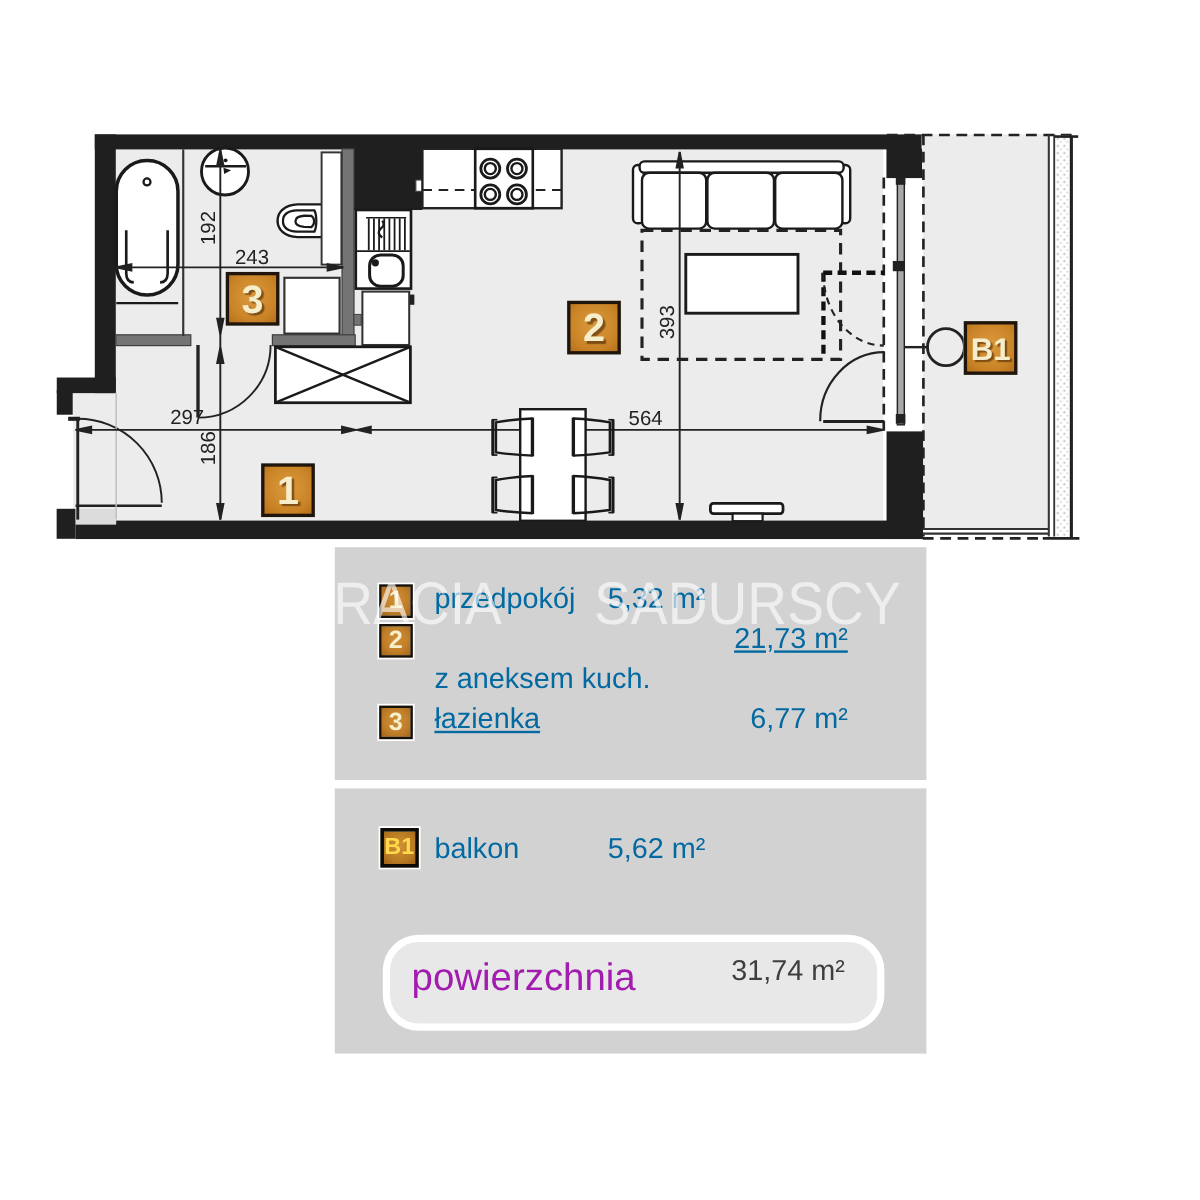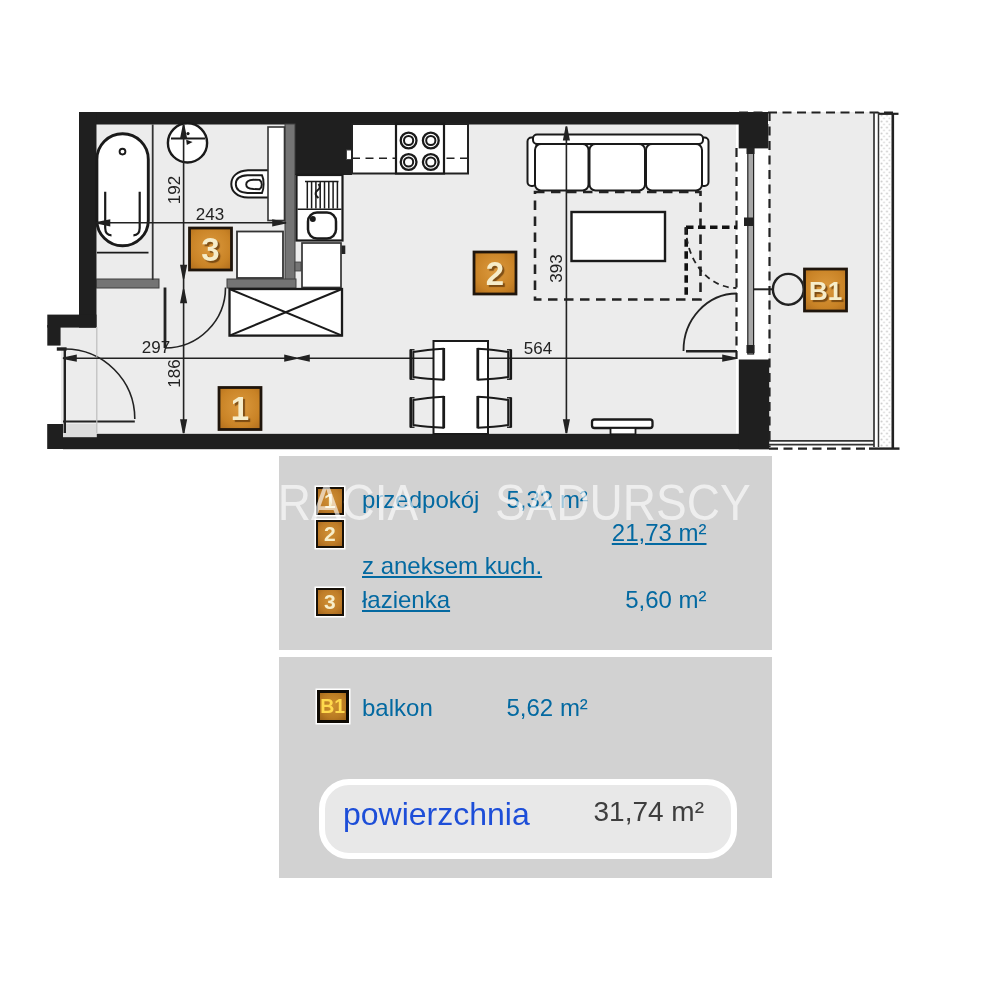--- a/index.html
+++ b/index.html
@@ -301,35 +301,35 @@
 
 <div class="abs txt" style="left:362px;top:488px;">przedpokój</div>
 
 <div class="abs txt" style="left:506.5px;top:488px;width:200px;text-align:left;">5,32 m²</div>
 
 <div class="abs" style="left:315.5px;top:520px;width:28.5px;height:28px;background:radial-gradient(circle at 50% 45%, #d09035 0%, #bf7d28 60%, #a4651c 100%);border:2.5px solid #171007;box-shadow:0 0 0 1.5px #ffffff;box-sizing:border-box;color:#f7eeca;font-size:21px;font-weight:bold;text-align:center;line-height:23px;">2</div>
 
 
 <div class="abs txt" style="left:506.5px;top:521px;width:200px;text-align:right;text-decoration:underline;">21,73 m²</div>
 
-<div class="abs txt" style="left:362px;top:554px;text-decoration:underline;">z aneksem kuch.</div>
+<div class="abs txt" style="left:362px;top:554px;">z aneksem kuch.</div>
 
 <div class="abs" style="left:315.5px;top:588px;width:28.5px;height:28px;background:radial-gradient(circle at 50% 45%, #d09035 0%, #bf7d28 60%, #a4651c 100%);border:2.5px solid #171007;box-shadow:0 0 0 1.5px #ffffff;box-sizing:border-box;color:#f7eeca;font-size:21px;font-weight:bold;text-align:center;line-height:23px;">3</div>
 
 <div class="abs txt" style="left:362px;top:587.5px;text-decoration:underline;">łazienka</div>
 
-<div class="abs txt" style="left:506.5px;top:587.5px;width:200px;text-align:right;">5,60 m²</div>
+<div class="abs txt" style="left:506.5px;top:587.5px;width:200px;text-align:right;">6,77 m²</div>
 
 <div class="abs" style="left:317px;top:689.5px;width:31.5px;height:33px;background:radial-gradient(circle at 50% 45%, #cf9130 0%, #b87a22 65%, #9c6218 100%);border:3px solid #0e0a04;box-shadow:0 0 0 1.5px #ffffff;box-sizing:border-box;color:#ffd94d;font-size:19.5px;font-weight:bold;text-align:center;line-height:26px;">B1</div>
 
 <div class="abs txt" style="left:362px;top:695.5px;text-align:center;">balkon</div>
 
 <div class="abs txt" style="left:506.5px;top:695.5px;width:200px;text-align:left;">5,62 m²</div>
 
 <div class="abs" style="left:319px;top:779px;width:418px;height:79.5px;background:#e8e8e8;border:6px solid #ffffff;border-radius:30px;box-sizing:border-box;"></div>
 
-<div class="abs" style="left:343px;top:797.5px;color:#1d4ed8;font-size:32px;line-height:1;">powierzchnia</div>
-
-<div class="abs" style="left:504px;top:797.5px;width:200px;text-align:right;color:#3e3e3e;font-size:28px;line-height:1;">31,74 m²</div>
+<div class="abs" style="left:343px;top:797.5px;color:#a21caf;font-size:32px;line-height:1;">powierzchnia</div>
+
+<div class="abs" style="left:504px;top:797.5px;width:200px;text-align:right;color:#3e3e3e;font-size:24px;line-height:1;">31,74 m²</div>
 
 <div class="abs" style="left:247px;top:473.6px;font-size:50px;color:rgba(255,255,255,0.62);white-space:nowrap;transform:scaleX(0.92);transform-origin:0 0;">BRACIA</div>
 <div class="abs" style="left:495px;top:473.6px;font-size:50px;color:rgba(255,255,255,0.62);white-space:nowrap;transform:scaleX(0.92);transform-origin:0 0;">SADURSCY</div>
 </div>
 
 </body></html>

